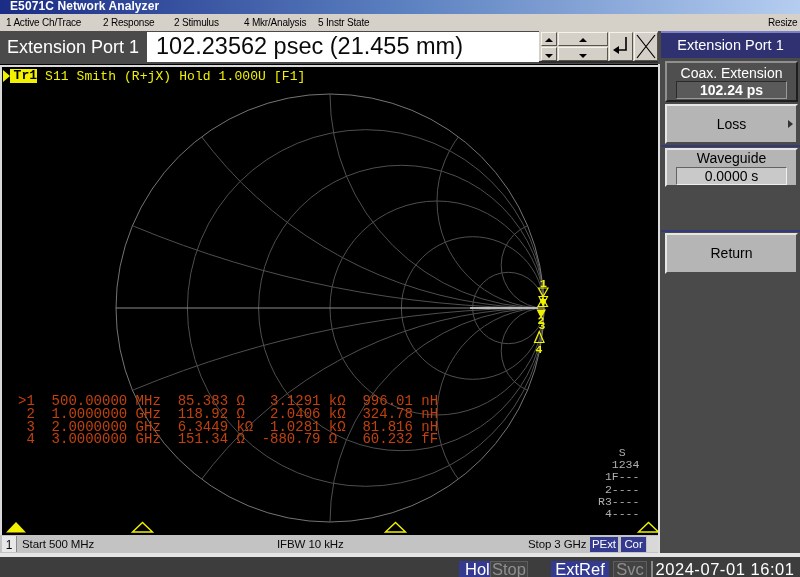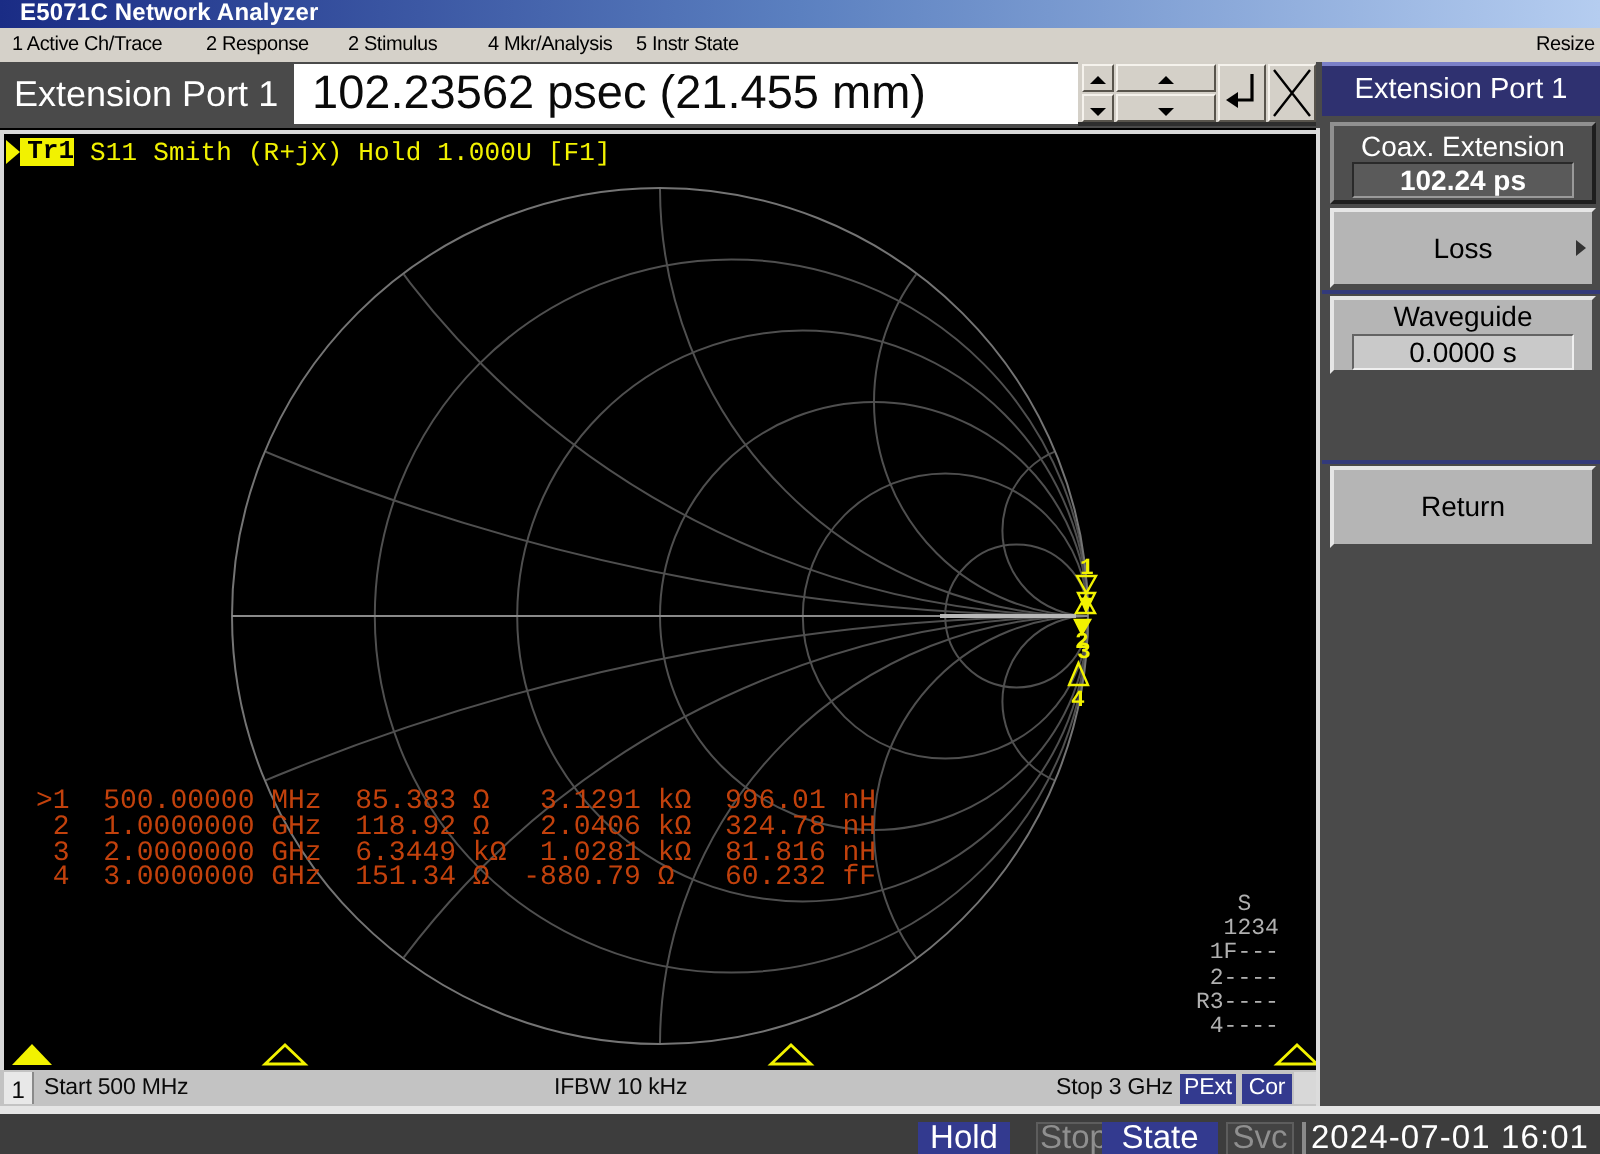--- a/index.html
+++ b/index.html
@@ -164,18 +164,18 @@
  </div>
  <div class="navysep" style="top:114px"></div>
  <div class="sbtn" style="top:117px;height:39px;line-height:17px">Waveguide
    <div class="inset" style="top:17px">0.0000 s</div>
  </div>
  <div class="navysep" style="top:199px"></div>
  <div class="sbtn" style="top:202px;height:41px;line-height:37px">Return</div>
 </div>
 <div class="abs" id="botbar">
  <span class="bb bbn" style="left:459px;width:46px">Hold</span>
- <span class="bb bbd" style="left:518px;width:38px">Stop</span>
- <span class="bb bbn" style="left:551px;width:58px">State</span>
+ <span class="bb bbd" style="left:490px;width:38px">Stop</span>
+ <span class="bb bbn" style="left:551px;width:58px">ExtRef</span>
  <span class="bb bbd" style="left:613px;width:34px">Svc</span>
  <span class="bb" style="left:651px;width:146px;font-size:16.5px;letter-spacing:0.55px;border-left:2px solid #8a8a8a">2024-07-01 16:01</span>
 </div>
 </div>
 
 </body></html>

